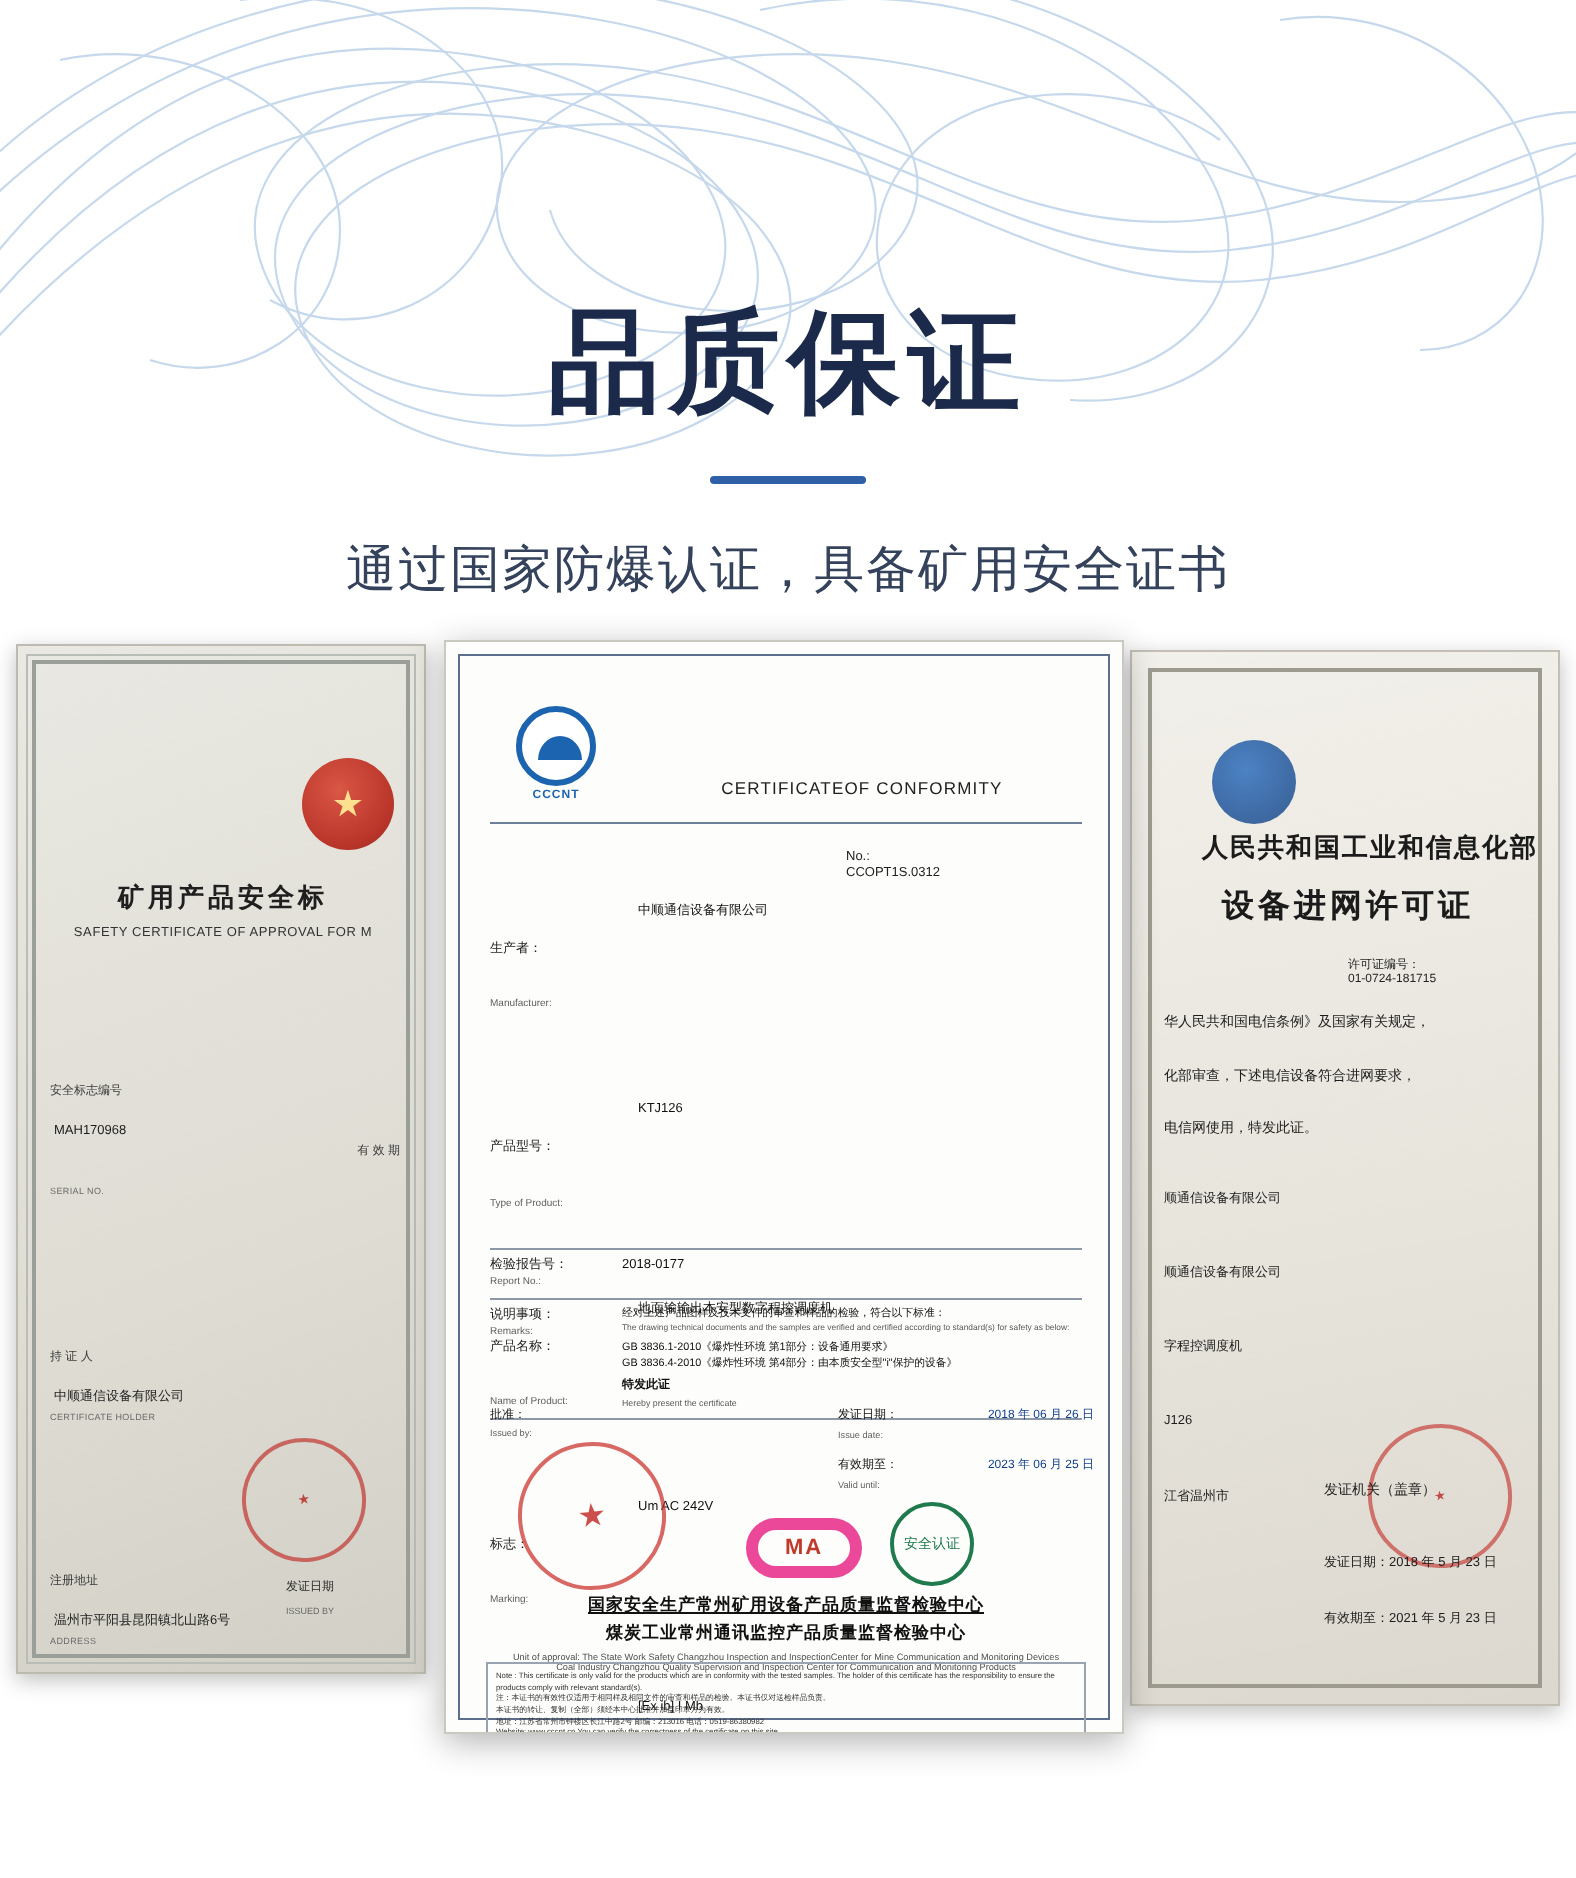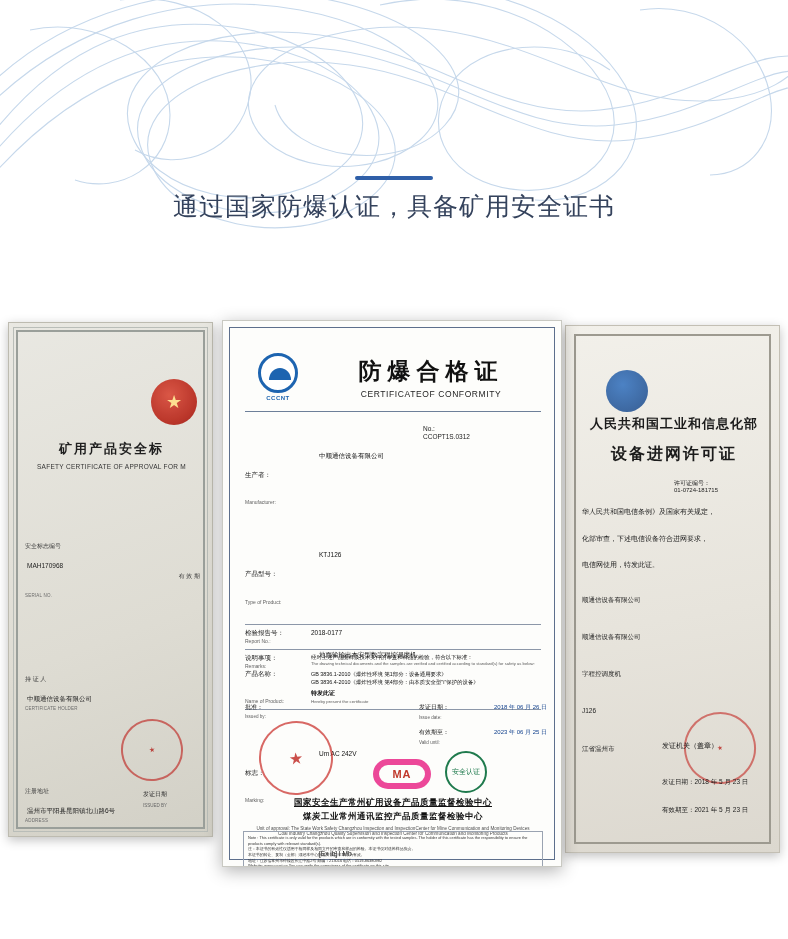--- a/index.html
+++ b/index.html
@@ -38,21 +38,21 @@
     margin: 0;
   }
   .title-rule {
     width: 78px;
     height: 4px;
     background: #2f5fa8;
     margin: 26px auto 0;
     border-radius: 2px;
   }
   .subtitle {
-    margin-top: 10px;
+    margin-top: 26px;
     font-size: 25px;
     color: #34425c;
     letter-spacing: 1px;
     font-weight: 500;
   }
 
   
   .certs {
     position: absolute;
     top: 320px;
@@ -310,21 +310,21 @@
     left: 20px; top: 510px; width: 300px;
     border: 1px solid #9aa3b1;
     padding: 3px 4px;
     font-size: 3.9px;
     color: #333;
     line-height: 1.45;
   }
 
   
   .rc-head1 {
-    left: 12px; top: 90px; width: 192px;
+    left: 23px; top: 90px; width: 192px;
     text-align: center;
     font-size: 13px; font-weight: bold; color: #1b1b1b; letter-spacing: 1px;
   }
   .rc-head2 {
     left: 12px; top: 118px; width: 192px;
     text-align: center;
     font-size: 16px; font-weight: bold; color: #1b1b1b; letter-spacing: 2px;
   }
   .rc-emblem {
     position: absolute;
@@ -367,20 +367,21 @@
       <path d="M380,5 C470,-15 560,20 600,80 C640,140 590,195 520,190 C450,185 420,130 450,85 C480,40 560,35 610,70"></path>
       <path d="M400,-10 C500,-20 590,25 625,85 C660,145 610,205 535,200"></path>
       <path d="M120,0 C200,-10 260,40 250,95 C240,150 180,175 135,150"></path>
       <path d="M640,10 C700,0 760,40 770,95 C778,140 750,175 710,175"></path>
       <path d="M30,30 C100,15 170,60 170,115 C170,165 120,195 75,180"></path>
     </g>
   </svg>
 </div>
 
 <div class="header">
+  <h1 class="main-title">品质保证</h1>
   <div class="title-rule"></div>
   <div class="subtitle">通过国家防爆认证，具备矿用安全证书</div>
 </div>
 
 <div class="certs">
 
   <div class="cert cert-left">
     <div class="inner-border"></div>
     <div class="lc-emblem"></div>
     <div class="ct lc-title">矿用产品安全标</div>
@@ -418,21 +419,20 @@
   </div>
 
   <div class="cert cert-mid">
     <div class="inner-border"></div>
 
     <div class="mc-logo">
       <div class="ring"></div>
       <div class="lbl">CCCNT</div>
     </div>
 
-    <div class="ct mc-title">防爆合格证</div>
     <div class="ct mc-title-en">CERTIFICATEOF CONFORMITY</div>
     <div class="mc-divider"></div>
 
     <div class="ct mc-no">
       <span>No.:</span>
       <span>CCOPT1S.0312</span>
     </div>
 
     <div class="ct mc-fields" style="top:110px;">
       <div class="mc-f">

